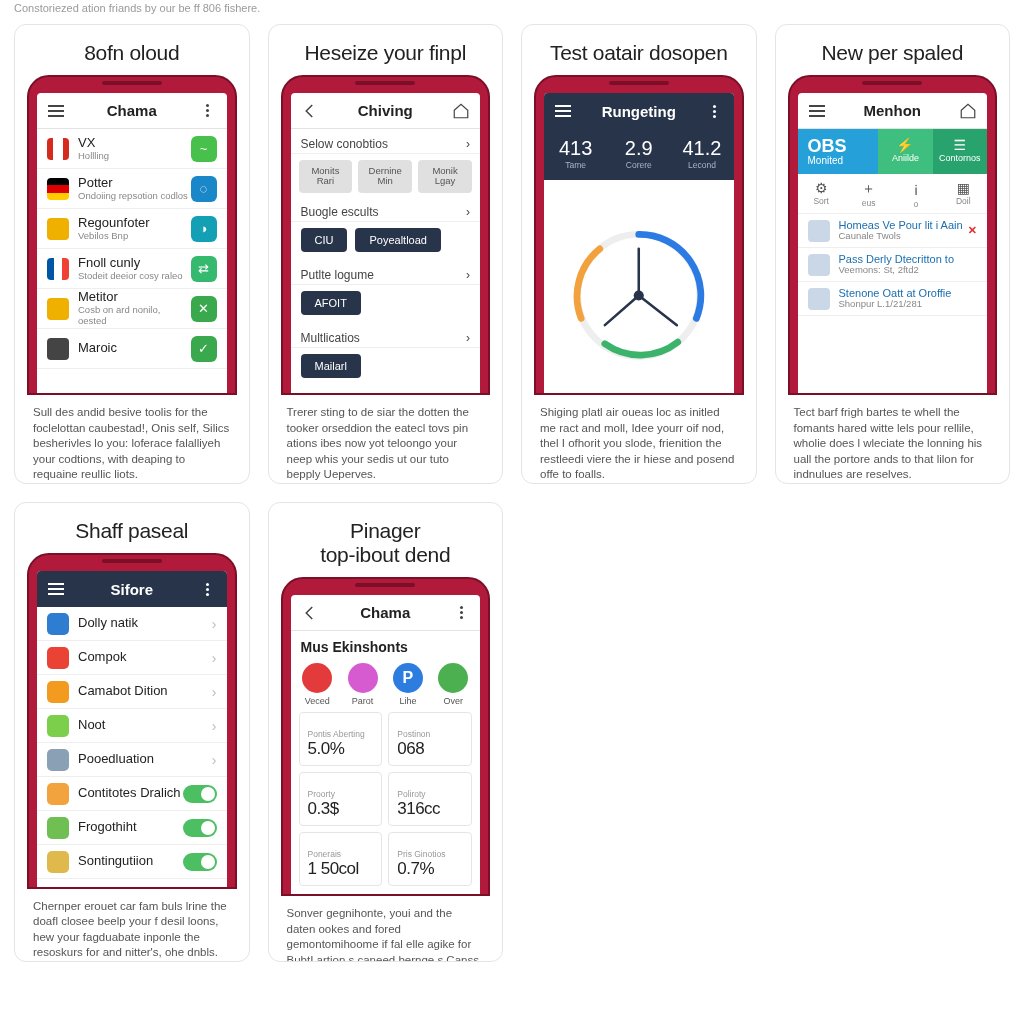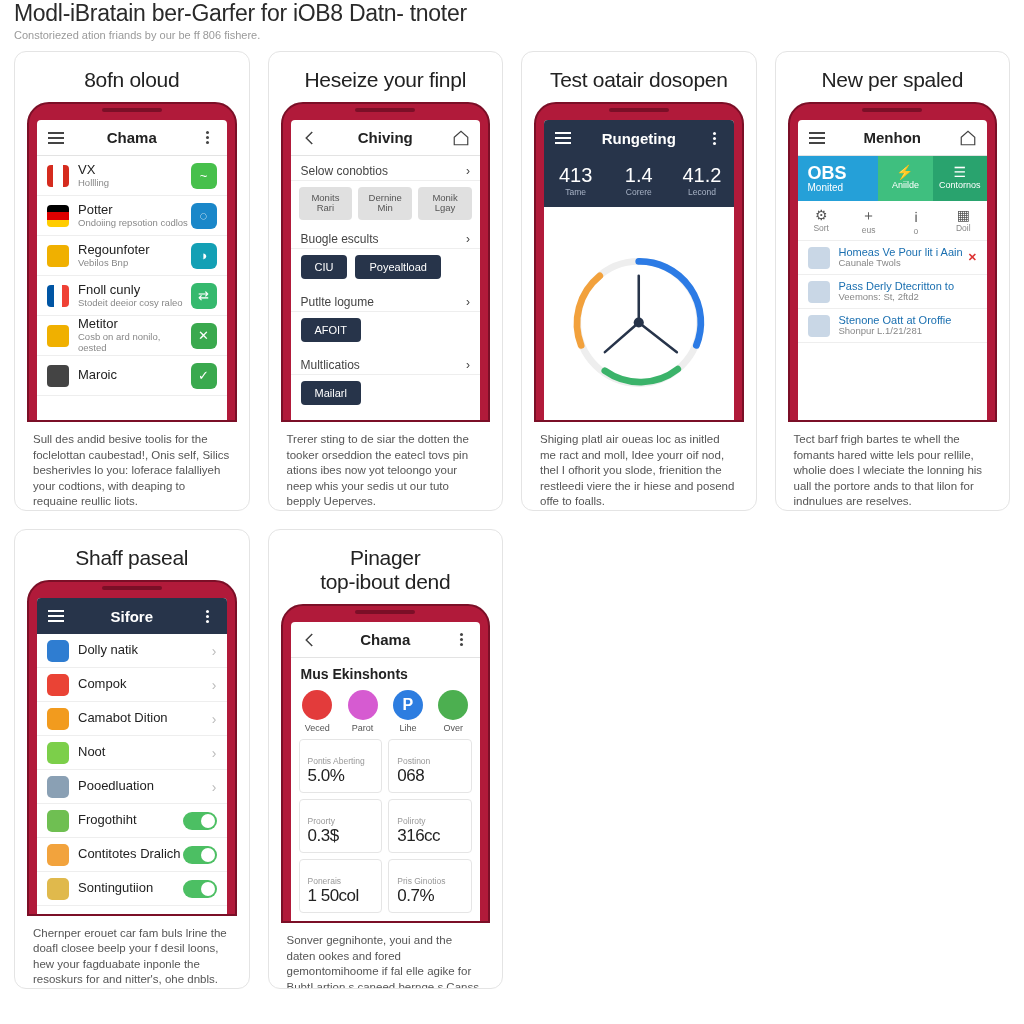--- a/index.html
+++ b/index.html
@@ -74,21 +74,20 @@
   .app .lbl { font-size:9px; color:#555; }
   .gridstats { display:grid; grid-template-columns:1fr 1fr; gap:6px; padding:0 8px 8px; }
   .gstat { border:1px solid #e5e5e5; border-radius:4px; padding:16px 8px 6px; }
   .gstat .k { font-size:8.5px; color:#999; }
   .gstat .v { font-size:17px; font-weight:500; letter-spacing:-0.5px; }
 </style>
 </head>
 <body>
 
 <div class="page">
-  <div class="page-title">Modl-iBratain ber-Garfer for iOB8 Datn- tnoter</div>
   <div class="page-sub">Constoriezed ation friands by our be ff 806 fishere.</div>
 
   <div class="grid">
 
     <div class="card">
       <div class="card-title">8ofn oloud</div>
       <div class="phone">
         <div class="screen">
           <div class="bar">
             <div class="hamburger">
@@ -230,21 +229,21 @@
                 <span></span>
                 <span></span>
               </div>
           </div>
           <div class="stats">
             <div class="stat">
                 <div class="v">413</div>
                 <div class="l">Tame</div>
               </div>
             <div class="stat">
-                <div class="v">1.4</div>
+                <div class="v">2.9</div>
                 <div class="l">Corere</div>
               </div>
             <div class="stat">
                 <div class="v">41.2</div>
                 <div class="l">Lecond</div>
               </div>
           </div>
           <div class="gauge">
             <svg viewBox="0 0 200 170">
               <circle cx="100" cy="95" r="72" fill="none" stroke="#eee" stroke-width="8"></circle>
@@ -358,27 +357,27 @@
       <div class="ic" style="background:#7ccf4a;border-radius:5px"></div>
       <div class="txt">Noot</div>
                 <span class="chev">›</span>
     </div>
               <div class="row" style="height:34px">
       <div class="ic" style="background:#8aa0b4;border-radius:5px"></div>
       <div class="txt">Pooedluation</div>
                 <span class="chev">›</span>
     </div>
               <div class="row" style="height:34px">
+      <div class="ic" style="background:#f2a33d;border-radius:5px"></div>
+      <div class="txt">Contitotes Dralich</div>
+                <div class="toggle"></div>
+    </div>
+              <div class="row" style="height:34px">
       <div class="ic" style="background:#6fbf52;border-radius:5px"></div>
       <div class="txt">Frogothiht</div>
-                <div class="toggle"></div>
-    </div>
-              <div class="row" style="height:34px">
-      <div class="ic" style="background:#f2a33d;border-radius:5px"></div>
-      <div class="txt">Contitotes Dralich</div>
                 <div class="toggle"></div>
     </div>
               <div class="row" style="height:34px">
       <div class="ic" style="background:#e0b94c;border-radius:5px"></div>
       <div class="txt">Sontingutiion</div>
                 <div class="toggle"></div>
     </div>
             </div>
         </div>
       </div>

